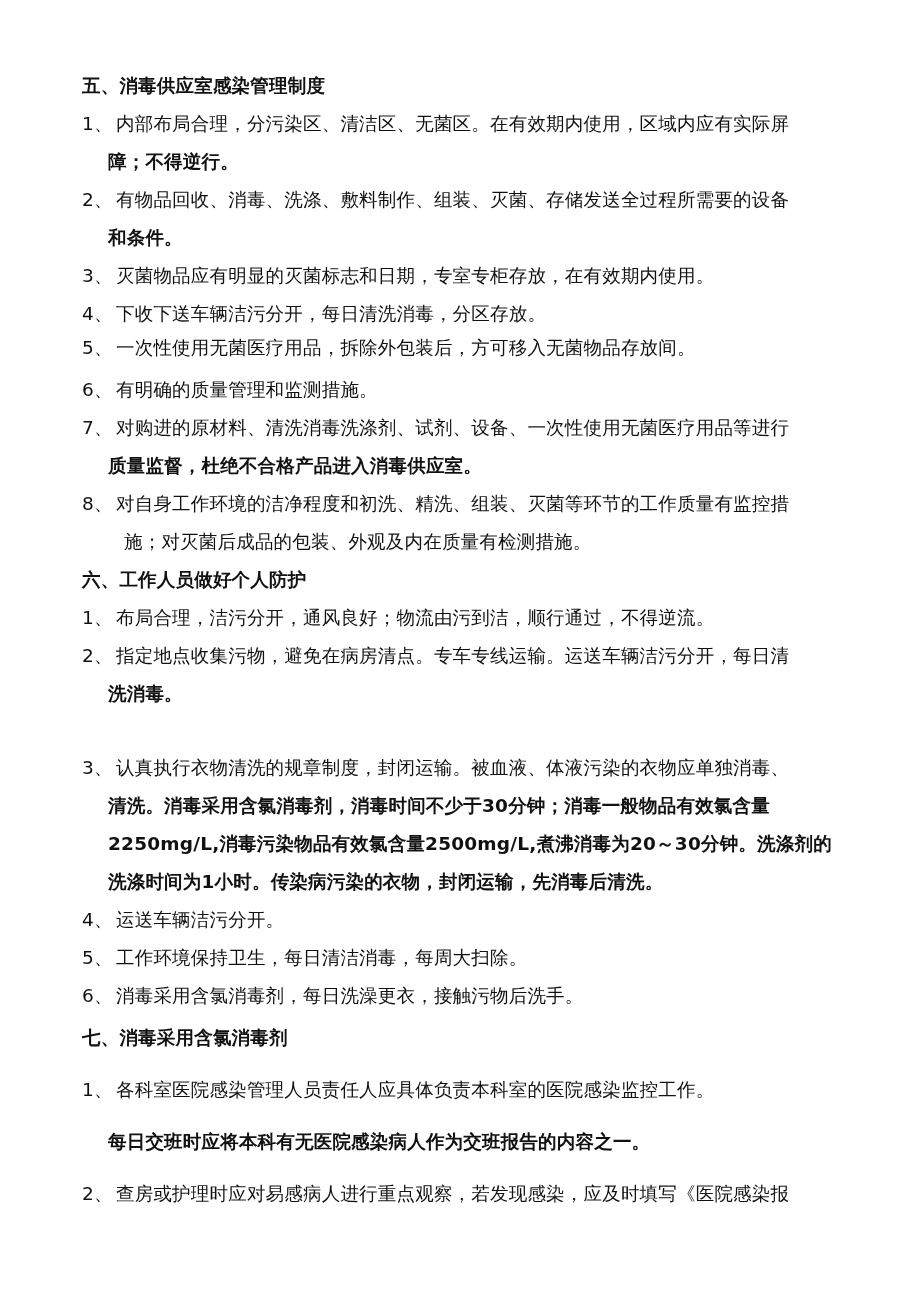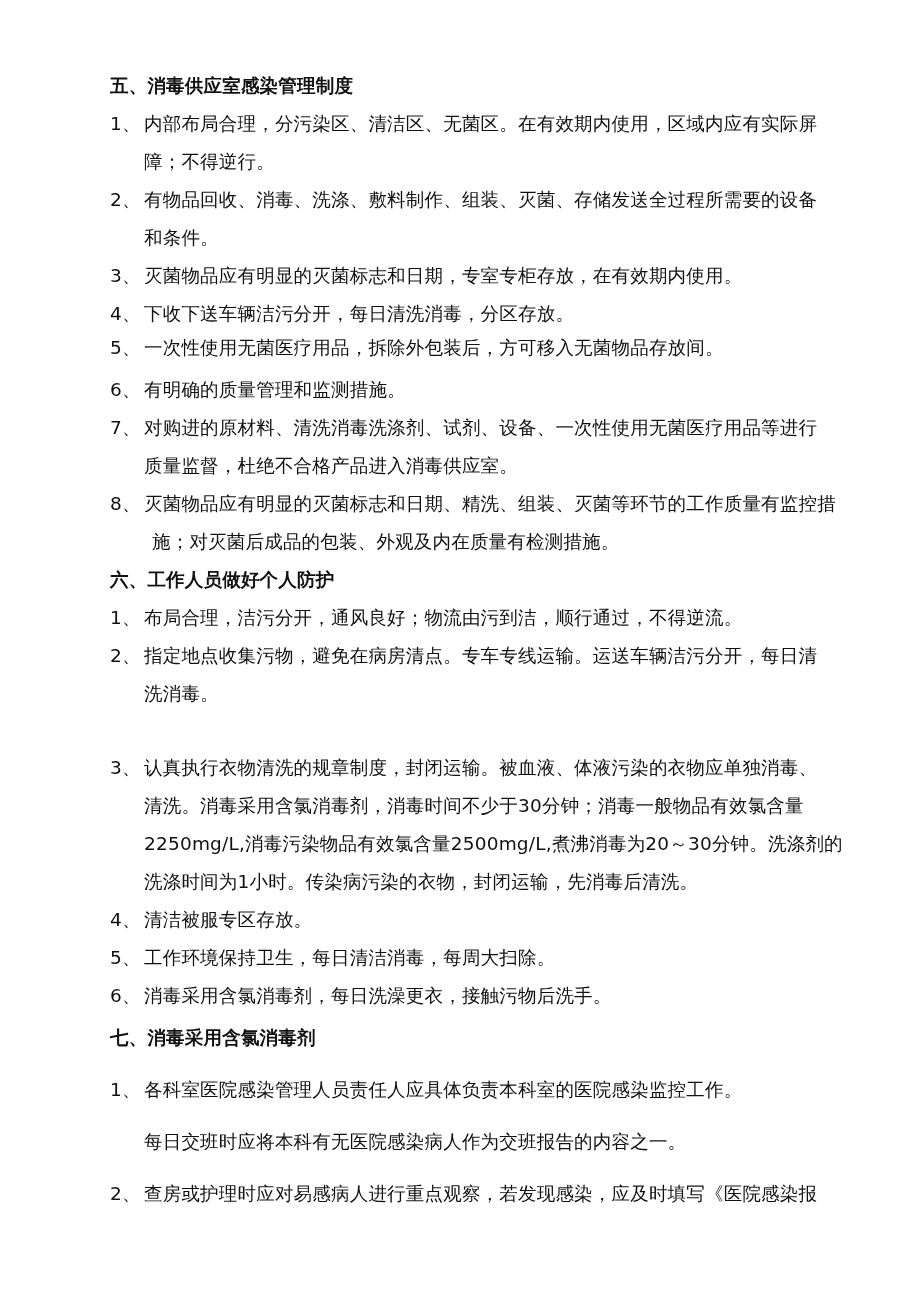--- a/index.html
+++ b/index.html
@@ -8,25 +8,24 @@
     font-family: "DejaVu Sans", "Liberation Sans", sans-serif;
     color: #111111;
   }
   .line {
     position: absolute;
     left: 82px;
     font-size: 18.5px;
     line-height: 24px;
     white-space: nowrap;
     letter-spacing: 0.2px;
-    margin-left: 28px;
   }
   .heading { font-weight: bold; }
   .num { display: inline-block; width: 34px; }
-  .cont { left: 116px; }
+  .cont { left: 108px; font-weight: bold; }
   .cont2 { left: 124px; }
 </style>
 </head>
 <body>
 
 <div>
 
   <div class="line heading" style="top:74px">五、消毒供应室感染管理制度</div>
 
   <div class="line" style="top:112px"><span class="num">1、</span><span>内部布局合理，分污染区、清洁区、无菌区。在有效期内使用，区域内应有实际屏</span></div>
@@ -39,36 +38,36 @@
 
   <div class="line" style="top:302px"><span class="num">4、</span><span>下收下送车辆洁污分开，每日清洗消毒，分区存放。</span></div>
 
   <div class="line" style="top:336px"><span class="num">5、</span><span>一次性使用无菌医疗用品，拆除外包装后，方可移入无菌物品存放间。</span></div>
 
   <div class="line" style="top:378px"><span class="num">6、</span><span>有明确的质量管理和监测措施。</span></div>
 
   <div class="line" style="top:416px"><span class="num">7、</span><span>对购进的原材料、清洗消毒洗涤剂、试剂、设备、一次性使用无菌医疗用品等进行</span></div>
   <div class="line cont" style="top:454px">质量监督，杜绝不合格产品进入消毒供应室。</div>
 
-  <div class="line" style="top:492px"><span class="num">8、</span><span>灭菌物品应有明显的灭菌标志和日期、精洗、组装、灭菌等环节的工作质量有监控措</span></div>
+  <div class="line" style="top:492px"><span class="num">8、</span><span>对自身工作环境的洁净程度和初洗、精洗、组装、灭菌等环节的工作质量有监控措</span></div>
   <div class="line cont2" style="top:530px">施；对灭菌后成品的包装、外观及内在质量有检测措施。</div>
 
   <div class="line heading" style="top:568px">六、工作人员做好个人防护</div>
 
   <div class="line" style="top:606px"><span class="num">1、</span><span>布局合理，洁污分开，通风良好；物流由污到洁，顺行通过，不得逆流。</span></div>
 
   <div class="line" style="top:644px"><span class="num">2、</span><span>指定地点收集污物，避免在病房清点。专车专线运输。运送车辆洁污分开，每日清</span></div>
   <div class="line cont" style="top:682px">洗消毒。</div>
 
   <div class="line" style="top:756px"><span class="num">3、</span><span>认真执行衣物清洗的规章制度，封闭运输。被血液、体液污染的衣物应单独消毒、</span></div>
   <div class="line cont" style="top:794px">清洗。消毒采用含氯消毒剂，消毒时间不少于30分钟；消毒一般物品有效氯含量</div>
   <div class="line cont" style="top:832px">2250mg/L,消毒污染物品有效氯含量2500mg/L,煮沸消毒为20～30分钟。洗涤剂的</div>
   <div class="line cont" style="top:870px">洗涤时间为1小时。传染病污染的衣物，封闭运输，先消毒后清洗。</div>
 
-  <div class="line" style="top:908px"><span class="num">4、</span><span>清洁被服专区存放。</span></div>
+  <div class="line" style="top:908px"><span class="num">4、</span><span>运送车辆洁污分开。</span></div>
 
   <div class="line" style="top:946px"><span class="num">5、</span><span>工作环境保持卫生，每日清洁消毒，每周大扫除。</span></div>
 
   <div class="line" style="top:984px"><span class="num">6、</span><span>消毒采用含氯消毒剂，每日洗澡更衣，接触污物后洗手。</span></div>
 
   <div class="line heading" style="top:1026px">七、消毒采用含氯消毒剂</div>
 
   <div class="line" style="top:1078px"><span class="num">1、</span><span>各科室医院感染管理人员责任人应具体负责本科室的医院感染监控工作。</span></div>
   <div class="line cont" style="top:1130px">每日交班时应将本科有无医院感染病人作为交班报告的内容之一。</div>
 

